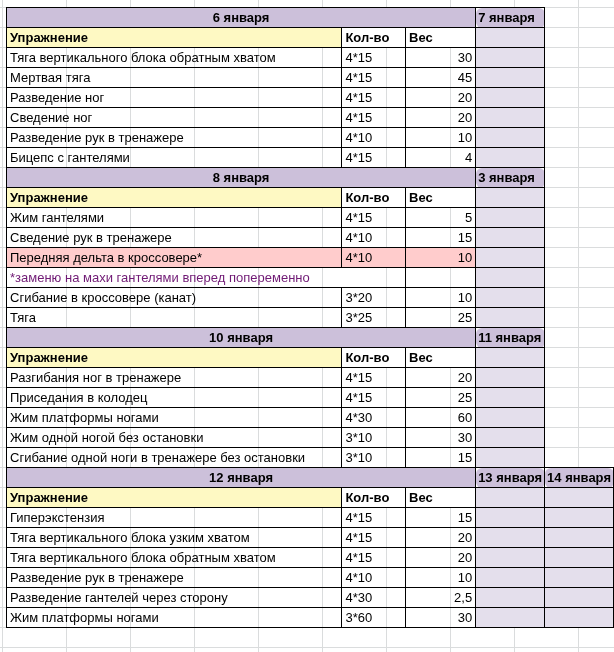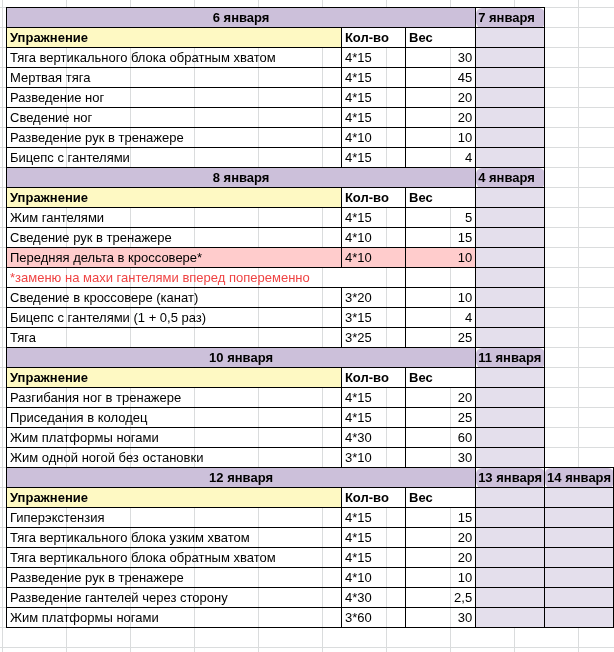--- a/index.html
+++ b/index.html
@@ -26,21 +26,21 @@
   col.c-w { width:64px; }
   col.c-d1 { width:64px; }
   col.c-d2 { width:68px; }
   .hdr { background:#ccc0da; font-weight:bold; }
   .hdr-date { text-align:center; }
   .sub { background:#fef9c3; font-weight:bold; }
   .sub-w { background:#ffffff; }
   .extra { background:#e4dfec; }
   .num { text-align:right;padding-left:48px; }
   .pink { background:#ffcccc; }
-  .note { color:#ef4444; border-left:1px solid #000; border-right:none; overflow:visible; }
+  .note { color:#701a75; border-left:1px solid #000; border-right:none; overflow:visible; }
   .nob { border:none; background:transparent; }
   .date-head { font-weight:bold; background:#ccc0da; padding:0 2px;border-radius:6px; }
 </style>
 </head>
 <body>
 
 <div class="sheet">
   <table>
     <colgroup>
       <col class="c-ex">
@@ -99,21 +99,21 @@
         </tr>
         <tr>
           <td>Бицепс с гантелями</td>
           <td>4*15</td>
           <td class="num">4</td>
           <td class="extra"></td>
           <td class="nob"></td>
         </tr>
         <tr>
           <td class="hdr hdr-date" colspan="3">8 января</td>
-          <td class="date-head">4 января</td>
+          <td class="date-head">3 января</td>
           <td class="nob"></td>
         </tr>
         <tr>
           <td class="sub">Упражнение</td>
           <td class="sub sub-w">Кол-во</td>
           <td class="sub sub-w">Вес</td>
           <td class="extra"></td>
           <td class="nob"></td>
         </tr>
         <tr>
@@ -137,30 +137,23 @@
           <td class="extra"></td>
           <td class="nob"></td>
         </tr>
         <tr>
           <td class="note" colspan="2">*заменю на махи гантелями вперед попеременно</td>
           <td style="border-left: 1px solid rgb(0, 0, 0);"></td>
           <td class="extra"></td>
           <td class="nob"></td>
         </tr>
         <tr>
-          <td>Сведение в кроссовере (канат)</td>
+          <td>Сгибание в кроссовере (канат)</td>
           <td>3*20</td>
           <td class="num">10</td>
-          <td class="extra"></td>
-          <td class="nob"></td>
-        </tr>
-        <tr>
-          <td>Бицепс с гантелями (1 + 0,5 раз)</td>
-          <td>3*15</td>
-          <td class="num">4</td>
           <td class="extra"></td>
           <td class="nob"></td>
         </tr>
         <tr>
           <td>Тяга</td>
           <td>3*25</td>
           <td class="num">25</td>
           <td class="extra"></td>
           <td class="nob"></td>
         </tr>
@@ -194,20 +187,27 @@
           <td>Жим платформы ногами</td>
           <td>4*30</td>
           <td class="num">60</td>
           <td class="extra"></td>
           <td class="nob"></td>
         </tr>
         <tr>
           <td>Жим одной ногой без остановки</td>
           <td>3*10</td>
           <td class="num">30</td>
+          <td class="extra"></td>
+          <td class="nob"></td>
+        </tr>
+        <tr>
+          <td>Сгибание одной ноги в тренажере без остановки</td>
+          <td>3*10</td>
+          <td class="num">15</td>
           <td class="extra"></td>
           <td class="nob"></td>
         </tr>
         <tr>
           <td class="hdr hdr-date" colspan="3">12 января</td>
           <td class="date-head">13 января</td>
           <td class="date-head">14 января</td>
         </tr>
         <tr>
           <td class="sub">Упражнение</td>

